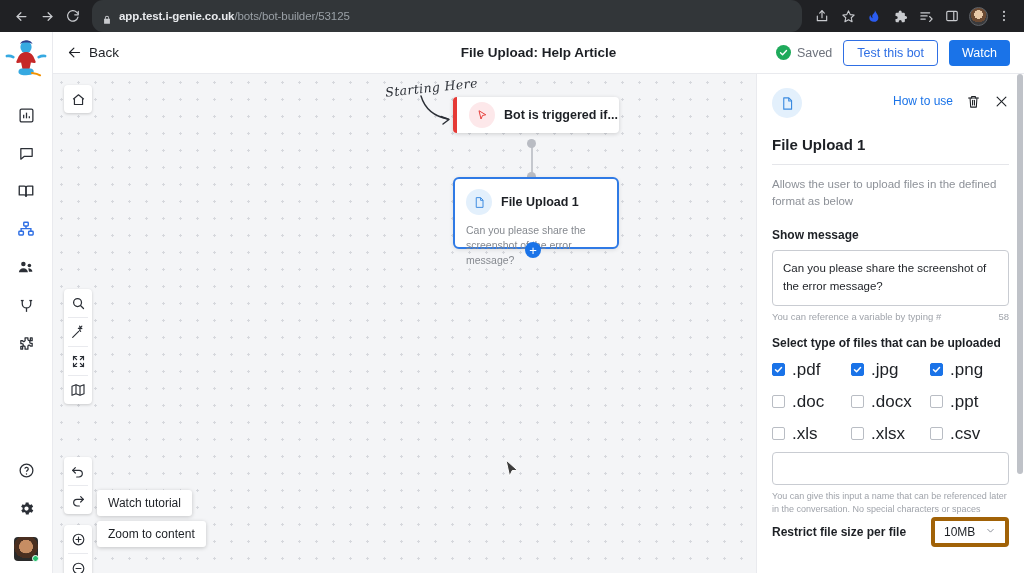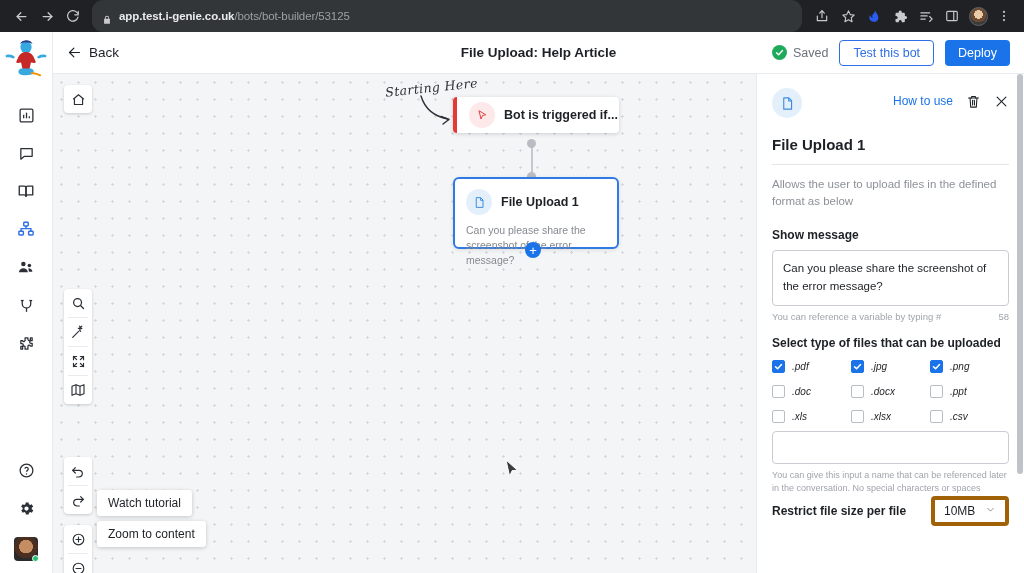--- a/index.html
+++ b/index.html
@@ -196,21 +196,21 @@
   .helper { font-size: 9.5px; color: #a0a4ab; }
   .counter { margin-left: auto; font-size: 9.5px; color: #a0a4ab; }
   .section-label { font-size: 12px; font-weight: 700; color: #1d2025; margin-top: 14px; }
   .cbgrid { margin-top: 10px; display: grid; grid-template-columns: 1fr 1fr 1fr; row-gap: 12px; }
   .cb { display: flex; align-items: center; gap: 7px; }
   .box {
     width: 13px; height: 13px; border-radius: 2px; border: 1px solid #b9bdc4; background: #fff;
     flex: 0 0 auto;
   }
   .box.on { background: #1a73e8; border-color: #1a73e8; display: flex; align-items: center; justify-content: center; }
-  .cb span { font-size: 10px; color: #1d2025; font-style: italic; }
+  .cb span { font-size: 17px; color: #1d2025; }
   .input-box {
     margin-top: 8px; border: 1px solid #c9ccd2; border-radius: 4px; height: 33px;
   }
   .helper2 { font-size: 9px; color: #a0a4ab; line-height: 1.55; margin-top: 5px; }
   .restrict-row { display: flex; align-items: center; margin-top: 0; }
   .restrict-row .rl { font-size: 12px; font-weight: 700; color: #1d2025; }
   .select {
     margin-left: auto; width: 78px; height: 30px; border: 4px solid #a16207; border-radius: 4px;
     display: flex; align-items: center; padding: 0 9px; font-size: 12px; color: #1d2025; text-align: center;
   }
@@ -399,21 +399,21 @@
     <div class="appbar-right">
       <div class="saved">
         <span class="check-circle">
           <svg width="9" height="9" viewBox="0 0 24 24" fill="none" stroke="#fff" stroke-width="3.6" stroke-linecap="round" stroke-linejoin="round">
               <polyline points="4 12.5 9.5 18 20 6.5"></polyline>
             </svg>
         </span>
         <span>Saved</span>
       </div>
       <div class="btn btn-outline">Test this bot</div>
-      <div class="btn btn-primary">Deploy</div>
+      <div class="btn btn-primary">Watch</div>
     </div>
   </div>
 
   <div class="canvas">
 
     <div class="home-btn">
       <svg width="15" height="15" viewBox="0 0 24 24" fill="none" stroke="#2b2f36" stroke-width="1.9" stroke-linejoin="round">
           <path d="M3.5 11.5 12 4.5l8.5 7"></path>
           <path d="M5.5 10.5V20h13v-9.5"></path>
         </svg>

